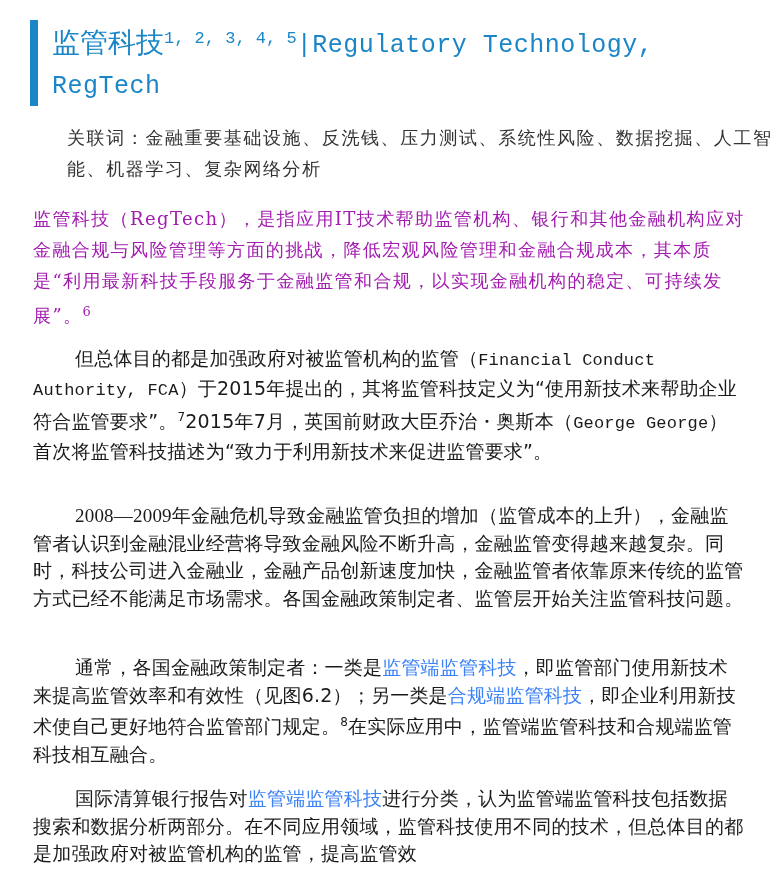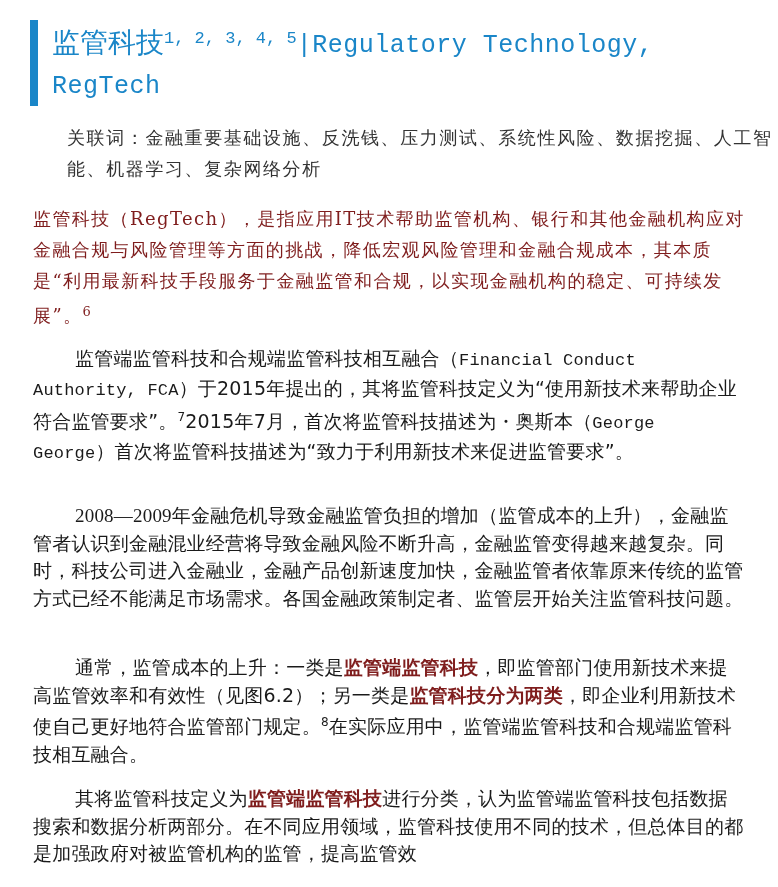--- a/index.html
+++ b/index.html
@@ -16,54 +16,54 @@
   .title-block .sup { font-family: "Liberation Mono", monospace; font-size: 17px; vertical-align: 9px; }
   .title-block .en { font-family: "Liberation Mono", monospace; font-size: 25px; letter-spacing: 0.5px; }
   .keywords {
     position: absolute; left: 33px; top: 122px; width: 712px;
     font-family: "DejaVu Serif", serif; font-size: 18px; line-height: 31px;
     color: #333; letter-spacing: 1.6px; margin-left: 34px;
   }
   .definition {
     position: absolute; left: 33px; top: 203px; width: 712px;
     font-family: "DejaVu Serif", serif; font-size: 18px; line-height: 31px;
-    color: #7f1d1d; letter-spacing: 1.4px;
+    color: #a21caf; letter-spacing: 1.4px;
   }
   .definition .fn { font-size: 13px; vertical-align: 6px; }
   .para {
     position: absolute; left: 33px; width: 712px;
     font-size: 19px; line-height: 27.5px; color: #1a1a1a;
     text-indent: 42px; letter-spacing: 0.2px;
   }
   .para .mono { font-family: "Liberation Mono", monospace; font-size: 17px; }
   .para .fn { font-size: 12px; vertical-align: 7px; }
-  .hl { color: #7f1d1d; font-weight: bold; }
+  .hl { color: #3b82f6; }
   #p1 { top: 345px; }
   #p2 { top: 502px; font-family: Liberation Serif, serif; }
   #p3 { top: 654px; }
   #p4 { top: 785px; }
 </style>
 </head>
 <body>
 
 <div class="title-block">
   <span class="cn">监管科技</span><span class="sup">1, 2, 3, 4, 5</span><span class="en">|</span><span class="en">Regulatory Technology, RegTech</span>
 </div>
 
 <div class="keywords">关联词：金融重要基础设施、反洗钱、压力测试、系统性风险、数据挖掘、人工智能、机器学习、复杂网络分析</div>
 
 <div class="definition">
   <span>监管科技（RegTech），是指应用IT技术帮助监管机构、银行和其他金融机构应对金融合规与风险管理等方面的挑战，降低宏观风险管理和金融合规成本，其本质是“利用最新科技手段服务于金融监管和合规，以实现金融机构的稳定、可持续发展”。</span><span class="fn">6</span>
 </div>
 
 <div class="para" id="p1">
-  <span>监管端监管科技和合规端监管科技相互融合（</span><span class="mono">Financial Conduct Authority, FCA</span><span>）于2015年提出的，其将监管科技定义为“使用新技术来帮助企业符合监管要求”。</span><span class="fn">7</span><span>2015年7月，首次将监管科技描述为・奥斯本（</span><span class="mono">George George</span><span>）首次将监管科技描述为“致力于利用新技术来促进监管要求”。</span>
+  <span>但总体目的都是加强政府对被监管机构的监管（</span><span class="mono">Financial Conduct Authority, FCA</span><span>）于2015年提出的，其将监管科技定义为“使用新技术来帮助企业符合监管要求”。</span><span class="fn">7</span><span>2015年7月，英国前财政大臣乔治・奥斯本（</span><span class="mono">George George</span><span>）首次将监管科技描述为“致力于利用新技术来促进监管要求”。</span>
 </div>
 
 <div class="para" id="p2">2008—2009年金融危机导致金融监管负担的增加（监管成本的上升），金融监管者认识到金融混业经营将导致金融风险不断升高，金融监管变得越来越复杂。同时，科技公司进入金融业，金融产品创新速度加快，金融监管者依靠原来传统的监管方式已经不能满足市场需求。各国金融政策制定者、监管层开始关注监管科技问题。</div>
 
 <div class="para" id="p3">
-  <span>通常，监管成本的上升：一类是</span><span class="hl">监管端监管科技</span><span>，即监管部门使用新技术来提高监管效率和有效性（见图6.2）；另一类是</span><span class="hl">监管科技分为两类</span><span>，即企业利用新技术使自己更好地符合监管部门规定。</span><span class="fn">8</span><span>在实际应用中，监管端监管科技和合规端监管科技相互融合。</span>
+  <span>通常，各国金融政策制定者：一类是</span><span class="hl">监管端监管科技</span><span>，即监管部门使用新技术来提高监管效率和有效性（见图6.2）；另一类是</span><span class="hl">合规端监管科技</span><span>，即企业利用新技术使自己更好地符合监管部门规定。</span><span class="fn">8</span><span>在实际应用中，监管端监管科技和合规端监管科技相互融合。</span>
 </div>
 
 <div class="para" id="p4">
-  <span>其将监管科技定义为</span><span class="hl">监管端监管科技</span><span>进行分类，认为监管端监管科技包括数据搜索和数据分析两部分。在不同应用领域，监管科技使用不同的技术，但总体目的都是加强政府对被监管机构的监管，提高监管效</span>
+  <span>国际清算银行报告对</span><span class="hl">监管端监管科技</span><span>进行分类，认为监管端监管科技包括数据搜索和数据分析两部分。在不同应用领域，监管科技使用不同的技术，但总体目的都是加强政府对被监管机构的监管，提高监管效</span>
 </div>
 
 </body></html>

